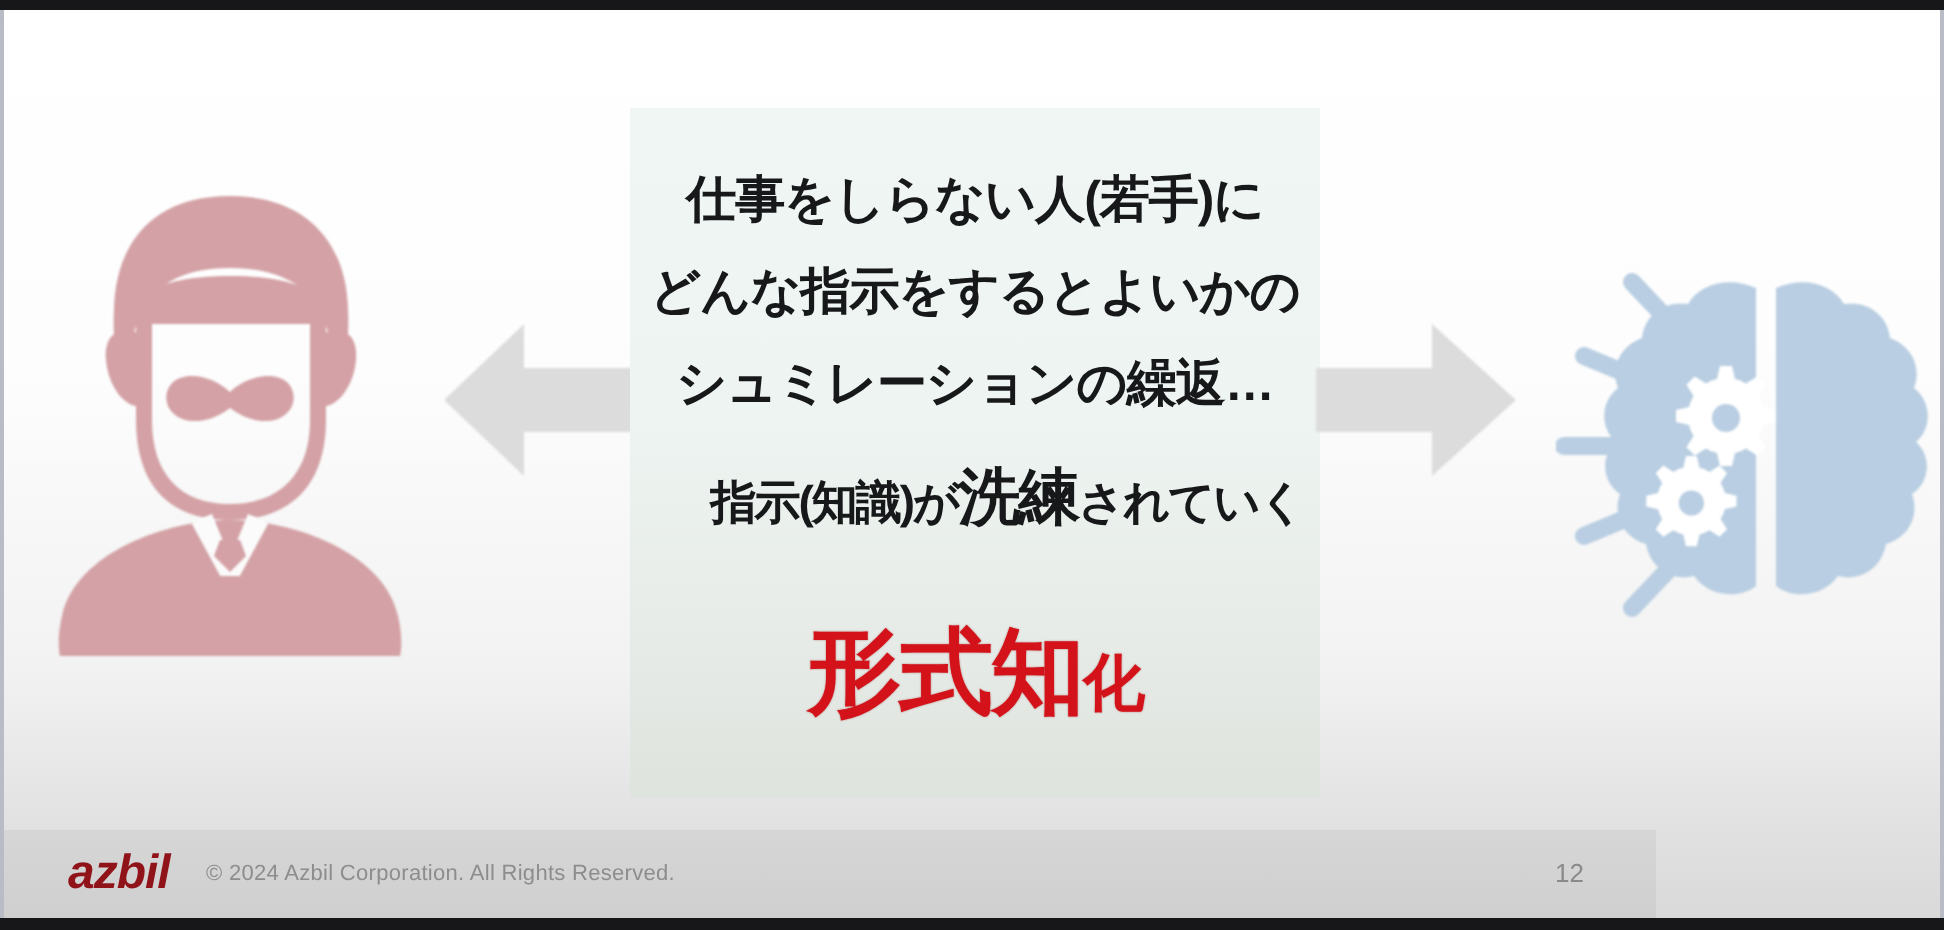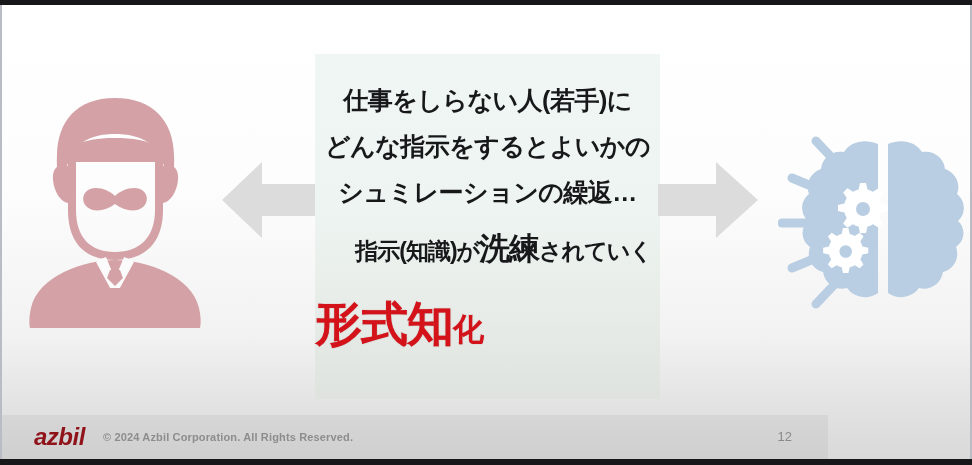--- a/index.html
+++ b/index.html
@@ -124,22 +124,22 @@
     line-height: 68px;
     letter-spacing: -1px;
     margin-left: 32px;
   }
   .panel-line.l4 .big {
     font-size: 31px;
     letter-spacing: -1px;
   }
 
   .panel-emph {
-    margin-top: 8px;
-    text-align: left;
+    margin-top: 20px;
+    text-align: center;
     color: #d4121a;
     font-weight: bold;
     white-space: nowrap;
     letter-spacing: -1px;
     text-shadow: 0 0 1px rgba(150,10,10,0.55);
     filter: blur(0.25px);
   }
   .panel-emph .big { font-size: 47px; }
   .panel-emph .small { font-size: 31px; }
 
@@ -165,21 +165,20 @@
     filter: blur(0.3px);
   }
   .footer-copy {
     position: absolute;
     left: 103px;
     top: 16px;
     font-size: 11px;
     color: #8d8d8d;
     letter-spacing: 0.15px;
     filter: blur(0.3px);
-    font-weight: bold;
   }
   .footer-page {
     position: absolute;
     right: 36px;
     top: 14px;
     font-size: 13px;
     font-weight: normal;
     color: #8a8a8a;
     filter: blur(0.3px);
   }

